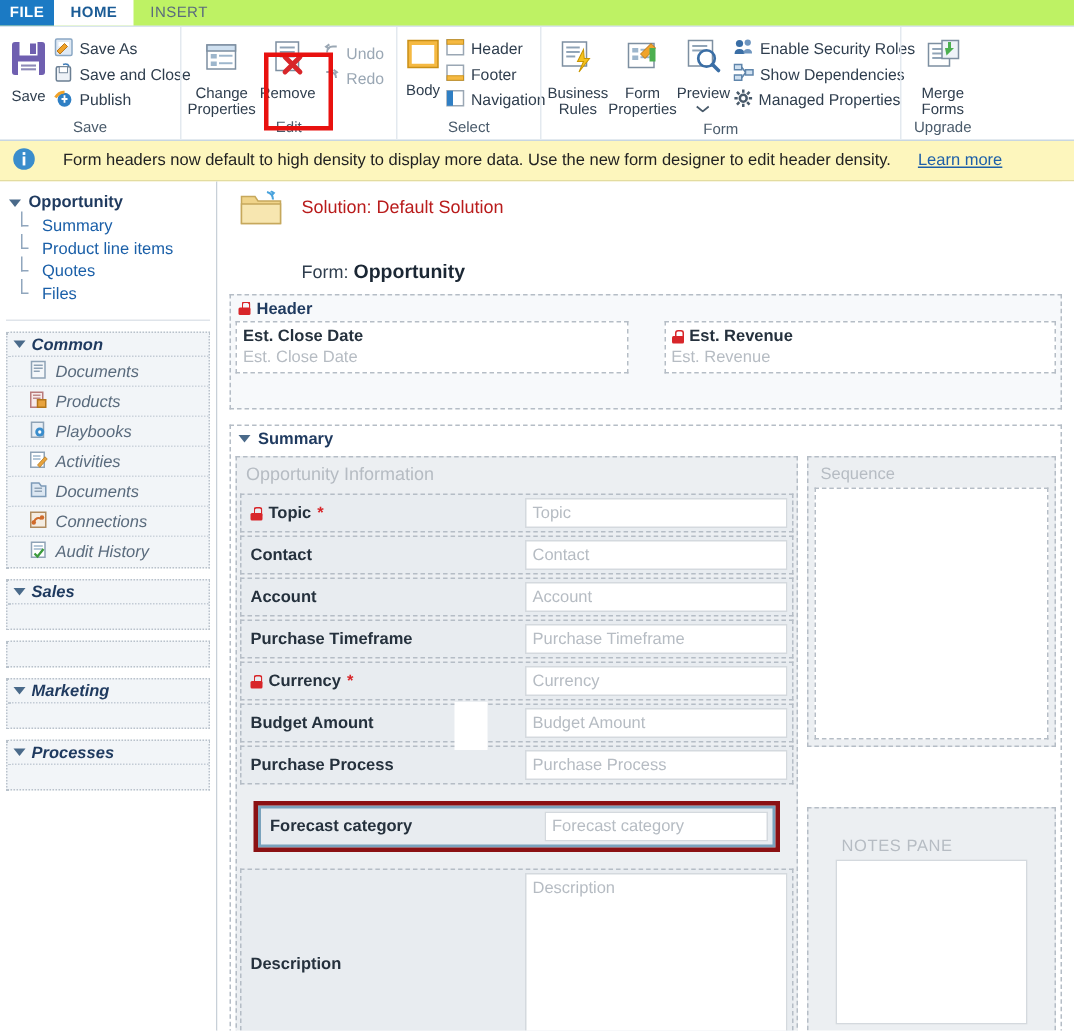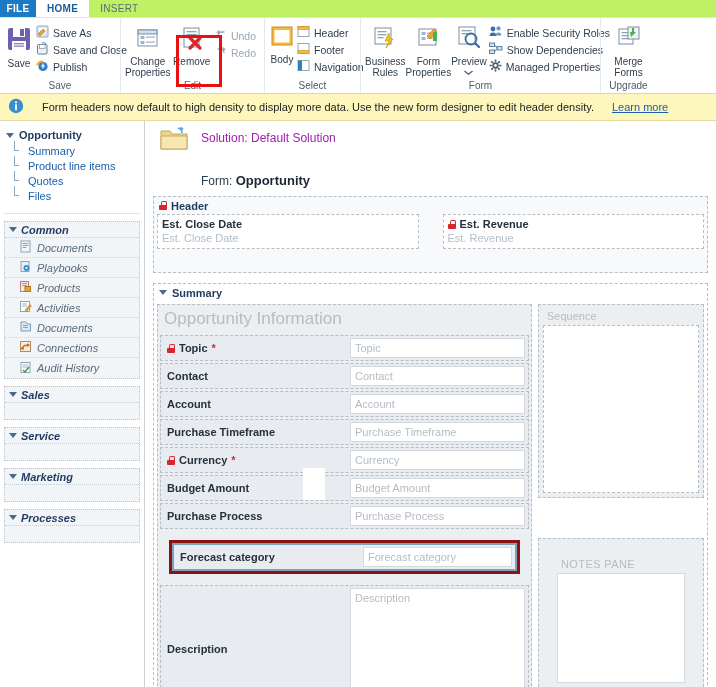--- a/index.html
+++ b/index.html
@@ -143,21 +143,21 @@
     display: flex; align-items: center; gap: 5px;
     height: 20px; padding-left: 14px; font-size: 11px; color: #5a6b7d;
     border-bottom: 1px dotted #ccd4dc;
   }
   .sect-item:last-child { border-bottom: none; }
   .sect-empty { height: 16px; }
 
   
   .solhdr { display: flex; gap: 12px; padding: 6px 0 0 6px; }
   .solhdr-txt { padding-top: 4px; }
-  .sol-line1 { font-size: 12px; color: #a21caf; margin-bottom: 10px; }
+  .sol-line1 { font-size: 12px; color: #b91c1c; margin-bottom: 10px; }
   .sol-line2 { font-size: 12px; color: #2f3e4e; margin-top: 28px; }
   .sol-line2 b { font-size: 13px; color: #1b2734; }
 
   
   .form-area { margin-top: 8px; margin-right: 8px; }
   .dashbox { border: 1px dashed #b5bdc6; }
   .secthdr {
     display: flex; align-items: center; gap: 4px;
     height: 17px; padding-left: 5px; font-size: 11px;
     font-weight: bold; color: #1f3a5f;
@@ -178,21 +178,21 @@
   .hdr-cell .val { font-size: 11px; color: #b6bcc3; height: 15px; line-height: 15px; }
 
   .header-block { background: #f7f9fb; padding-bottom: 20px; }
 
   .summary-wrap { margin-top: 10px; }
   .tabbody { display: flex; gap: 6px; padding: 3px; }
   .col-left { flex: 0 0 375px; }
   .col-right { flex: 1; }
   .panel { border: 1px dashed #b5bdc6; background: #eceff2; }
   .panel-title {
-    font-size: 17px; color: #b6bcc3; padding: 4px 0 4px 6px;
+    font-size: 12px; color: #b6bcc3; padding: 4px 0 4px 6px;
   }
   .frow {
     display: flex; align-items: stretch;
     border: 1px dashed #b5bdc6; background: #e8ecf0;
     margin: 2px; min-height: 26px;
   }
   .frow .lab {
     flex: 0 0 186px; display: flex; align-items: center; gap: 4px;
     padding-left: 6px; font-size: 11px; color: #25313d; font-weight: bold;
   }
@@ -545,37 +545,37 @@
               <rect x="3.5" y="3" width="6" height="1" fill="#8fa3b6"></rect>
               <rect x="3.5" y="5" width="6" height="1" fill="#8fa3b6"></rect>
               <rect x="3.5" y="7" width="4" height="1" fill="#8fa3b6"></rect>
             </svg>
           </span>
           <span>Documents</span>
         </div>
         <div class="sect-item">
           <span class="gi">
             <svg width="13" height="13" viewBox="0 0 13 13">
-              <rect x="2" y="1.5" width="8" height="10" fill="#e8eef4" stroke="#8fa3b6"></rect>
-              <circle cx="7.5" cy="8" r="3" fill="#3a8dcc"></circle>
-              <circle cx="7.5" cy="8" r="1.1" fill="#ffffff"></circle>
-            </svg>
-          </span>
-          <span>Playbooks</span>
-        </div>
-        <div class="sect-item">
-          <span class="gi">
-            <svg width="13" height="13" viewBox="0 0 13 13">
               <rect x="1.5" y="1.5" width="8" height="10" fill="#f7eaea" stroke="#b97b7b"></rect>
               <rect x="3" y="3" width="5" height="1" fill="#c08a8a"></rect>
               <rect x="3" y="5" width="5" height="1" fill="#c08a8a"></rect>
               <rect x="6" y="6.5" width="5.5" height="5" fill="#e8a33d" stroke="#b3761a"></rect>
             </svg>
           </span>
           <span>Products</span>
+        </div>
+        <div class="sect-item">
+          <span class="gi">
+            <svg width="13" height="13" viewBox="0 0 13 13">
+              <rect x="2" y="1.5" width="8" height="10" fill="#e8eef4" stroke="#8fa3b6"></rect>
+              <circle cx="7.5" cy="8" r="3" fill="#3a8dcc"></circle>
+              <circle cx="7.5" cy="8" r="1.1" fill="#ffffff"></circle>
+            </svg>
+          </span>
+          <span>Playbooks</span>
         </div>
         <div class="sect-item">
           <span class="gi">
             <svg width="13" height="13" viewBox="0 0 13 13">
               <rect x="1.5" y="1.5" width="9" height="10" fill="#ffffff" stroke="#8fa3b6"></rect>
               <rect x="3" y="3.5" width="5" height="1" fill="#9db6cc"></rect>
               <rect x="3" y="5.5" width="5" height="1" fill="#9db6cc"></rect>
               <path d="M6 10 L11 4.5 L12.5 6 L7.5 11.5 Z" fill="#e8a33d" stroke="#b3761a" stroke-width=".5"></path>
             </svg>
           </span>
@@ -617,24 +617,20 @@
 
       <div class="sect">
         <div class="sect-hdr">
           <span class="tri"></span>
           <span>Sales</span>
         </div>
         <div class="sect-empty"></div>
       </div>
 
       <div class="sect">
-        <div class="sect-hdr">
-          <span class="tri"></span>
-          <span>Service</span>
-        </div>
         <div class="sect-empty"></div>
       </div>
 
       <div class="sect">
         <div class="sect-hdr">
           <span class="tri"></span>
           <span>Marketing</span>
         </div>
         <div class="sect-empty"></div>
       </div>

